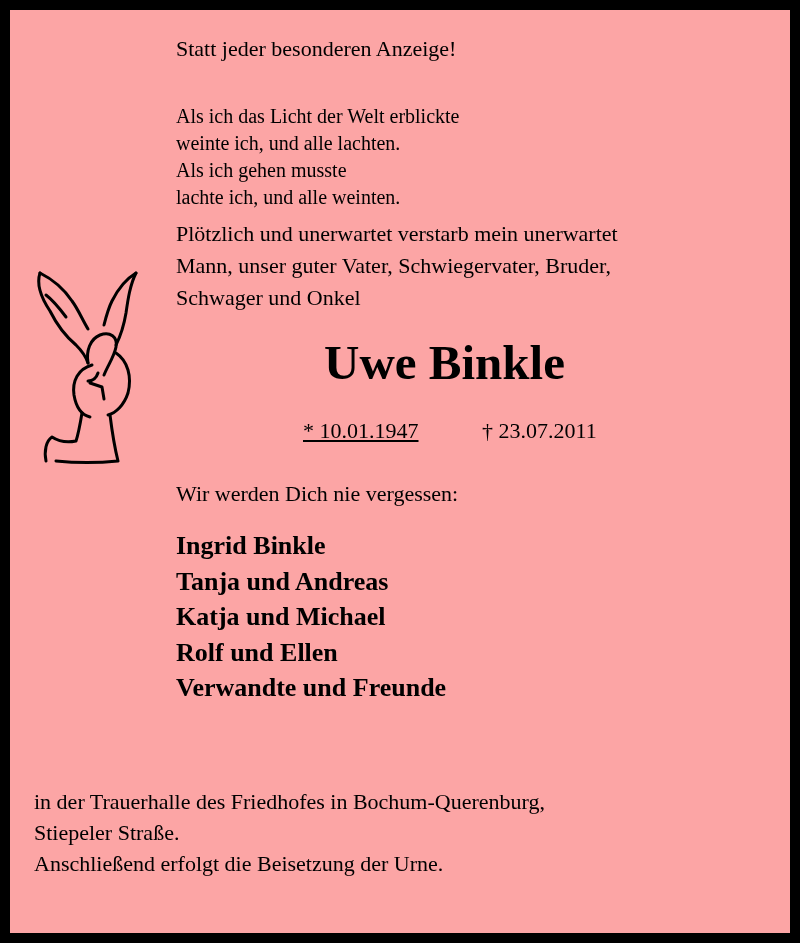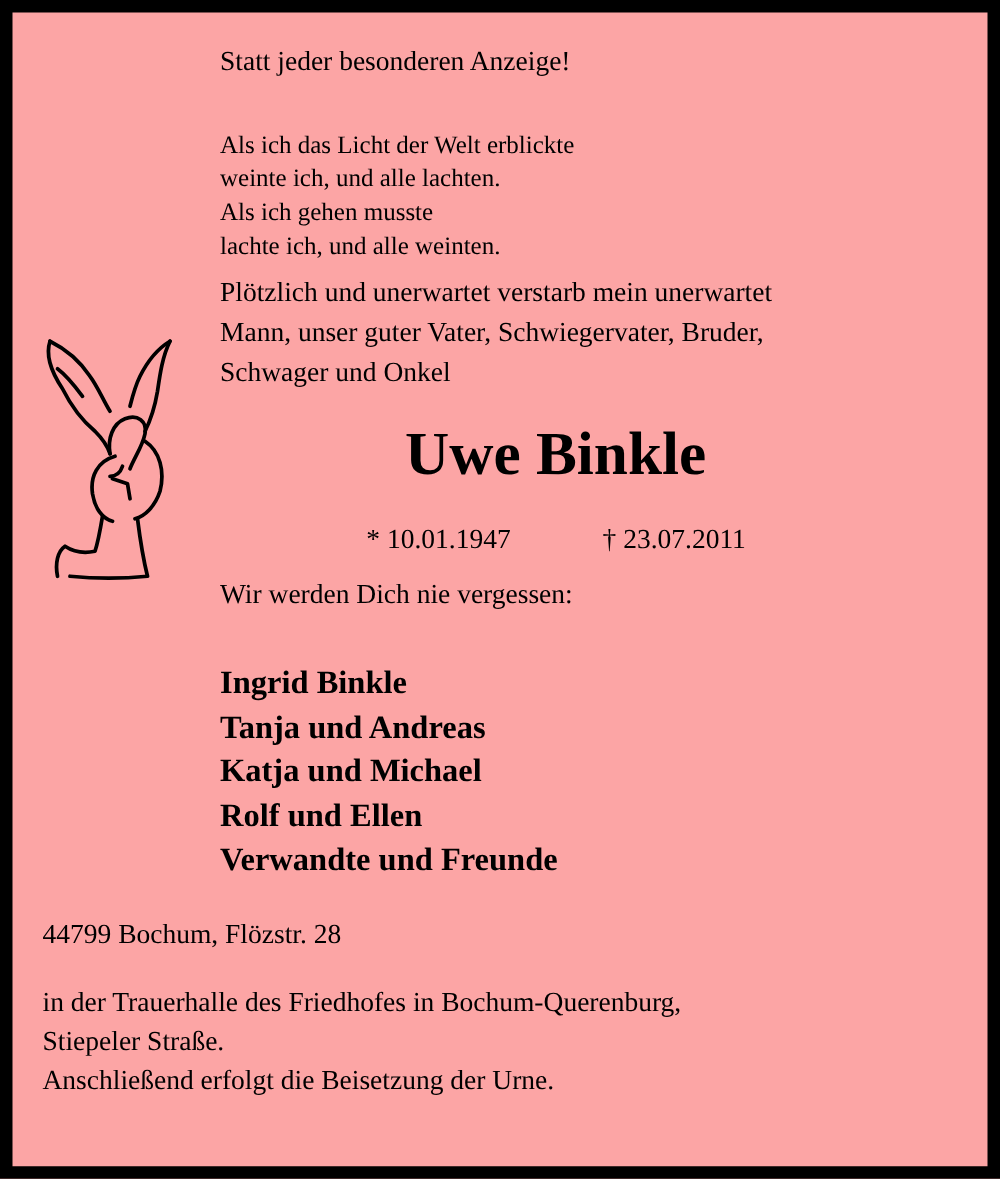--- a/index.html
+++ b/index.html
@@ -39,33 +39,32 @@
     <path d="M56 98 C54 86 58 74 68 70 C78 66 86 72 84 82 C82 92 76 100 72 110"></path>
     <path d="M60 100 C46 104 40 116 42 130 C44 142 50 150 58 152"></path>
     <path d="M84 88 C96 96 100 112 96 128 C92 140 84 148 76 150"></path>
     <path d="M58 118 L70 122 L72 134 M66 108 C64 114 60 116 56 116"></path>
     <path d="M50 148 C48 160 46 170 44 176 C34 178 26 176 20 172 C14 176 12 186 14 196"></path>
     <path d="M78 150 C80 166 82 180 86 196 C66 198 44 198 24 196"></path>
   </svg>
 
   <div class="t" style="left:314px;top:324px;font-size:49px;font-weight:bold;text-align:center;">Uwe Binkle</div>
 
-  <div class="t n" style="left:283px;top:408px;">* 10.01.1947</div>
+  <div class="t n" style="left:293px;top:408px;text-decoration:underline;">* 10.01.1947</div>
   <div class="t n" style="left:472px;top:408px;">† 23.07.2011</div>
 
-  <div class="t n" style="left:166px;top:452px;">Wir werden Dich nie vergessen:</div>
+  <div class="t n" style="left:166px;top:471px;">Wir werden Dich nie vergessen:</div>
 
   <div class="t b" style="left:166px;top:518px;">
     <div>Ingrid Binkle</div>
     <div>Tanja und Andreas</div>
     <div>Katja und Michael</div>
     <div>Rolf und Ellen</div>
     <div>Verwandte und Freunde</div>
   </div>
 
-  <div class="t n" style="left:24px;top:724px;">44799 Bochum, Flözstr. 28</div>
 
   <div class="t n" style="left:24px;top:776px;line-height:31px;">
     <div>in der Trauerhalle des Friedhofes in Bochum-Querenburg,</div>
     <div>Stiepeler Straße.</div>
     <div>Anschließend erfolgt die Beisetzung der Urne.</div>
   </div>
 </div>
 
 </body></html>

